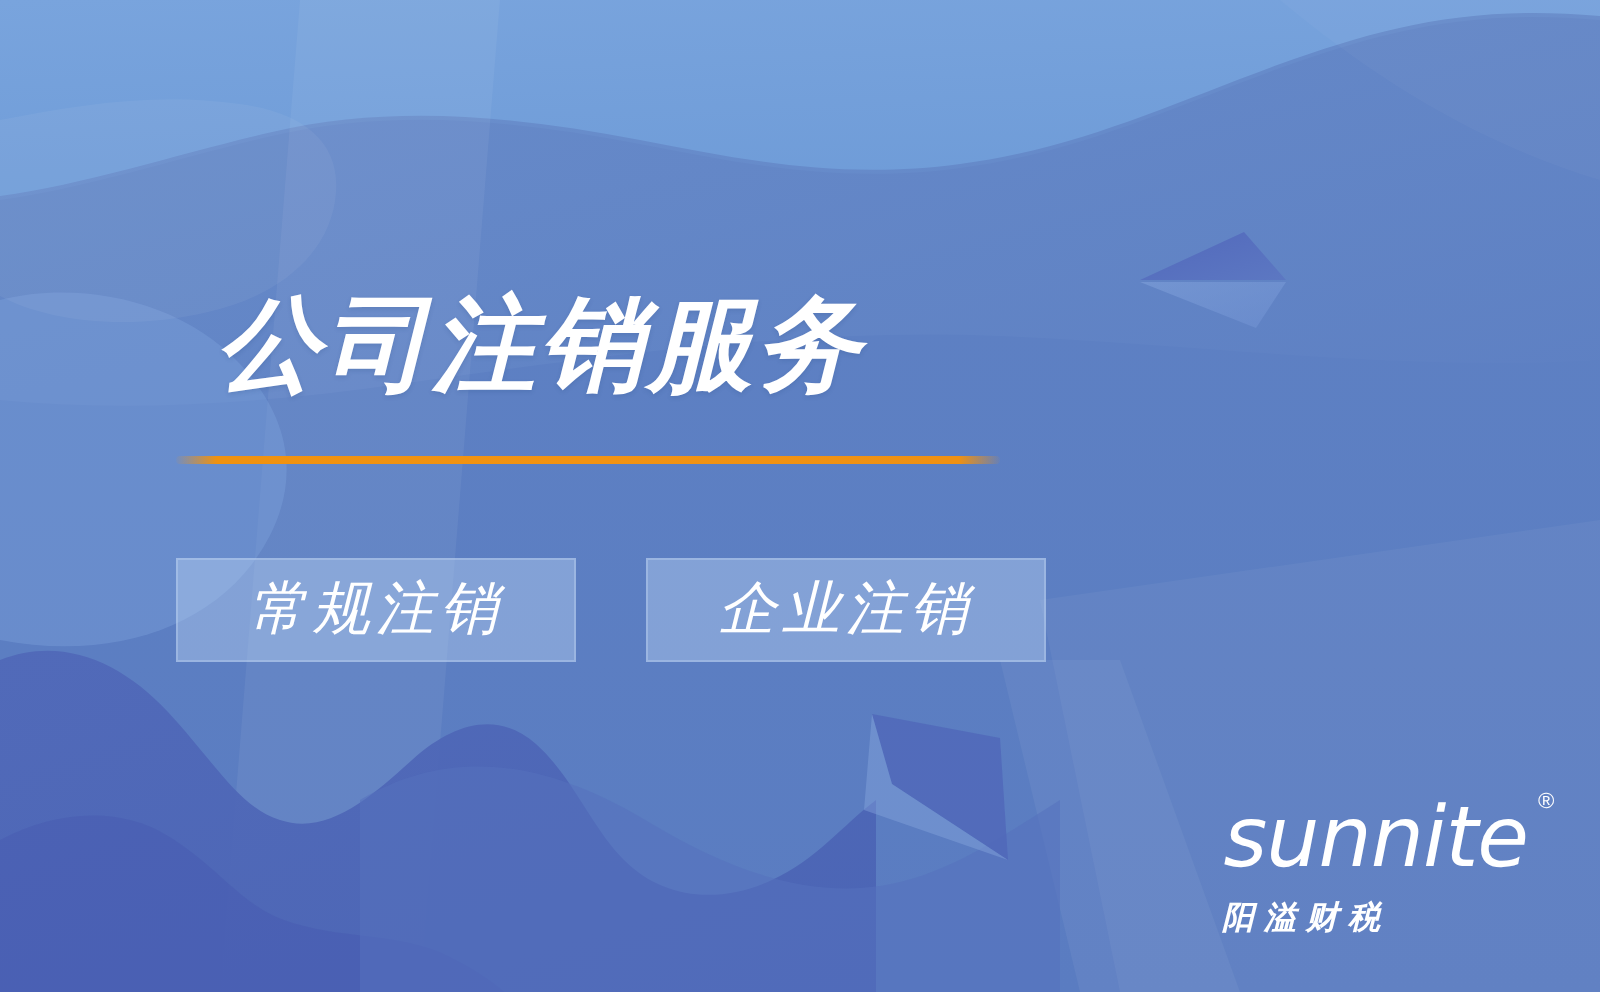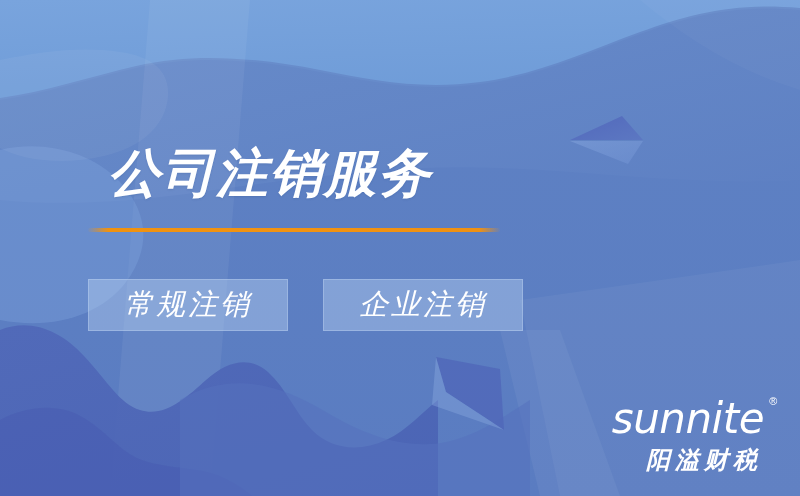--- a/index.html
+++ b/index.html
@@ -120,26 +120,27 @@
   #logo-reg {
     position: absolute;
     right: -13px;
     top: -2px;
     font-size: 11px;
     line-height: 11px;
     color: #ffffff;
   }
   #logo-sub {
     margin-top: 6px;
-    font-size: 24px;
+    font-size: 16px;
     line-height: 28px;
     font-weight: bold;
     color: #ffffff;
     letter-spacing: 5px;
     padding-right: 2px;
+    text-align: center;
   }
 </style>
 </head>
 <body>
 
 <div id="banner">
 
   <svg id="bg-svg" viewBox="0 0 800 496" preserveAspectRatio="none">
     <defs>
       <linearGradient id="gTopLight" x1="0" y1="0" x2="0.3" y2="1">

